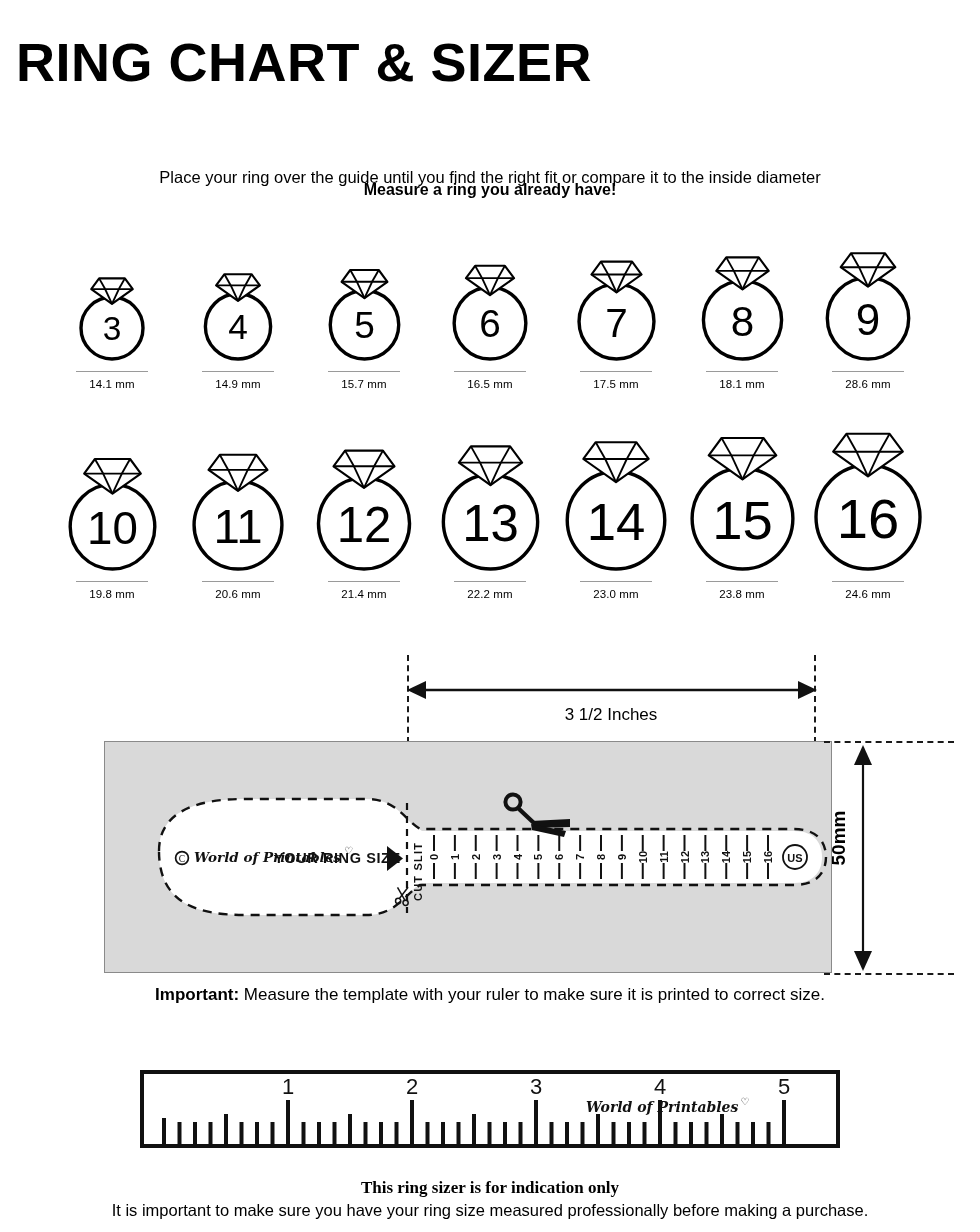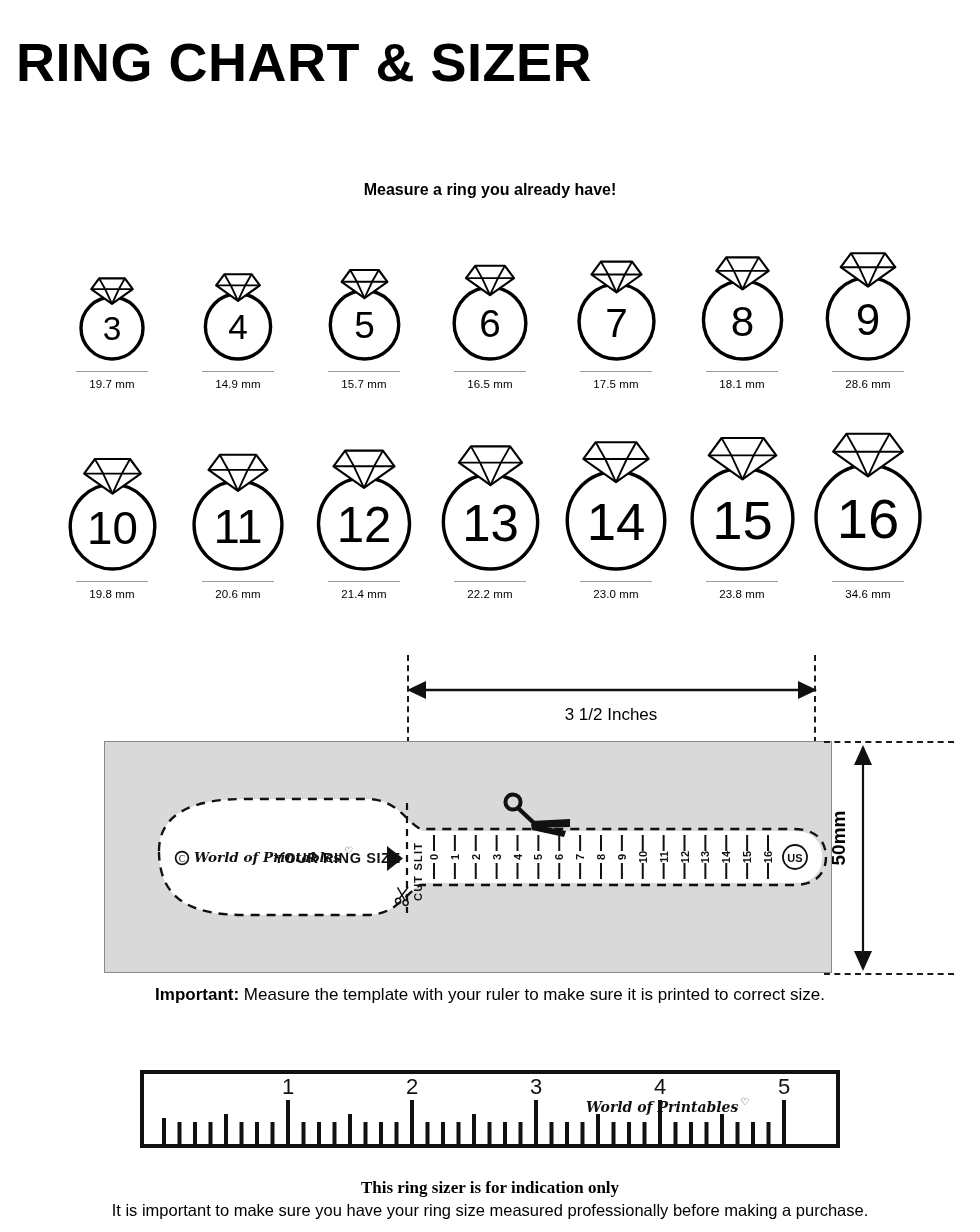--- a/index.html
+++ b/index.html
@@ -100,37 +100,38 @@
     text-align: center; font-size: 16.5px;
   }
 </style>
 </head>
 <body>
 
 <div class="page">
 
   <div class="title">RING CHART &amp; SIZER</div>
   <div class="sub-bold">Measure a ring you already have!</div>
+  <div class="sub-line">Place your ring over the guide until you find the right fit or compare it to the inside diameter</div>
 
   <div class="ring-row r1" id="ring-row-1">
       <div class="ring-cell">
         <div class="ring-art">
           <svg width="76" height="102" viewBox="0 0 76 102">
             <circle cx="38" cy="65" r="31" fill="#fff" stroke="#000" stroke-width="3.4"></circle>
             <path d="M 17.23 26.0764 L 25.1226 15.400000000000002 L 50.8774 15.400000000000002 L 58.769999999999996 26.0764 L 38 40.82 Z" fill="#fff" stroke="#000" stroke-width="2.108" stroke-linejoin="round"></path>
             <path d="M 17.23 26.0764 L 58.769999999999996 26.0764" fill="none" stroke="#000" stroke-width="1.87"></path>
             <path d="M 25.1226 15.400000000000002 L 31.1459 26.0764" fill="none" stroke="#000" stroke-width="1.87"></path>
             <path d="M 50.8774 15.400000000000002 L 44.8541 26.0764" fill="none" stroke="#000" stroke-width="1.87"></path>
             <path d="M 31.1459 26.0764 L 38 40.82" fill="none" stroke="#000" stroke-width="1.87"></path>
             <path d="M 44.8541 26.0764 L 38 40.82" fill="none" stroke="#000" stroke-width="1.87"></path>
             <text x="38" y="77.4" text-anchor="middle" font-family="'Liberation Sans', sans-serif" font-size="33.480000000000004" fill="#000">3</text>
           </svg>
         </div>
         <div class="mm-rule"></div>
-        <div class="mm-label">19.7 mm</div>
+        <div class="mm-label">14.1 mm</div>
       </div>
       <div class="ring-cell">
         <div class="ring-art">
           <svg width="80" height="106" viewBox="0 0 80 106">
             <circle cx="40" cy="67.38461538461539" r="32.61538461538461" fill="#fff" stroke="#000" stroke-width="3.4"></circle>
             <path d="M 18.147692307692306 26.432738461538467 L 26.45156923076923 15.200000000000006 L 53.54843076923077 15.200000000000006 L 61.85230769230769 26.432738461538467 L 40 41.94461538461539 Z" fill="#fff" stroke="#000" stroke-width="2.108" stroke-linejoin="round"></path>
             <path d="M 18.147692307692306 26.432738461538467 L 61.85230769230769 26.432738461538467" fill="none" stroke="#000" stroke-width="1.87"></path>
             <path d="M 26.45156923076923 15.200000000000006 L 32.78873846153846 26.432738461538467" fill="none" stroke="#000" stroke-width="1.87"></path>
             <path d="M 53.54843076923077 15.200000000000006 L 47.21126153846154 26.432738461538467" fill="none" stroke="#000" stroke-width="1.87"></path>
             <path d="M 32.78873846153846 26.432738461538467 L 40 41.94461538461539" fill="none" stroke="#000" stroke-width="1.87"></path>
@@ -326,21 +327,21 @@
             <path d="M 24.159999999999997 37.7088 L 37.39919999999999 19.799999999999997 L 80.6008 19.799999999999997 L 93.84 37.7088 L 59 62.44 Z" fill="#fff" stroke="#000" stroke-width="2.108" stroke-linejoin="round"></path>
             <path d="M 24.159999999999997 37.7088 L 93.84 37.7088" fill="none" stroke="#000" stroke-width="1.87"></path>
             <path d="M 37.39919999999999 19.799999999999997 L 47.5028 37.7088" fill="none" stroke="#000" stroke-width="1.87"></path>
             <path d="M 80.6008 19.799999999999997 L 70.4972 37.7088" fill="none" stroke="#000" stroke-width="1.87"></path>
             <path d="M 47.5028 37.7088 L 59 62.44" fill="none" stroke="#000" stroke-width="1.87"></path>
             <path d="M 70.4972 37.7088 L 59 62.44" fill="none" stroke="#000" stroke-width="1.87"></path>
             <text x="59" y="123.8" text-anchor="middle" font-family="'Liberation Sans', sans-serif" font-size="56.160000000000004" fill="#000">16</text>
           </svg>
         </div>
         <div class="mm-rule"></div>
-        <div class="mm-label">34.6 mm</div>
+        <div class="mm-label">24.6 mm</div>
       </div>
     </div>
 
   <div class="tpl-wrap">
 
     <div class="dim-dash-left"></div>
     <div class="dim-dash-right"></div>
 
     <svg class="dim-arrow-h" width="424" height="22">
       <line x1="13" y1="11" x2="411" y2="11" stroke="#111" stroke-width="2.6"></line>

